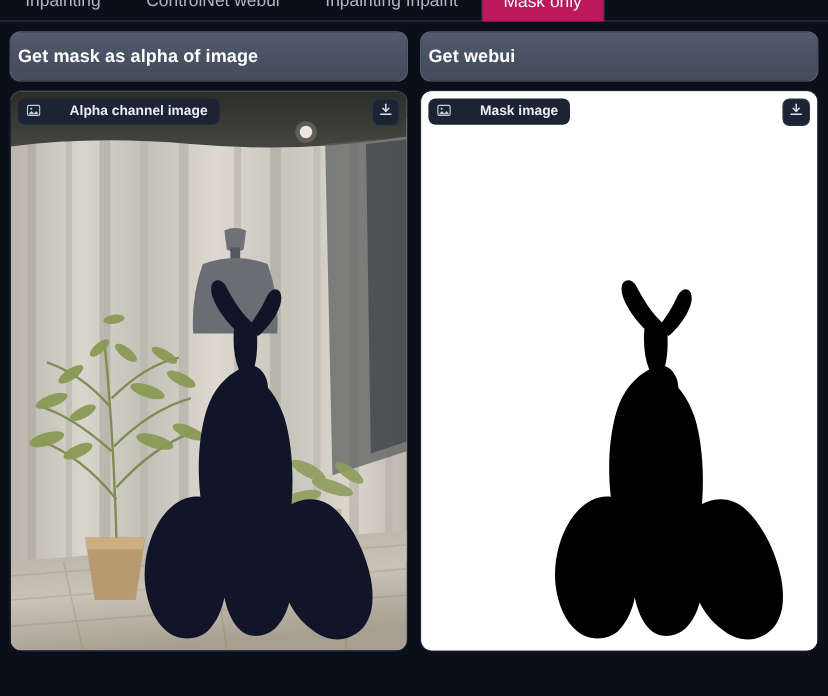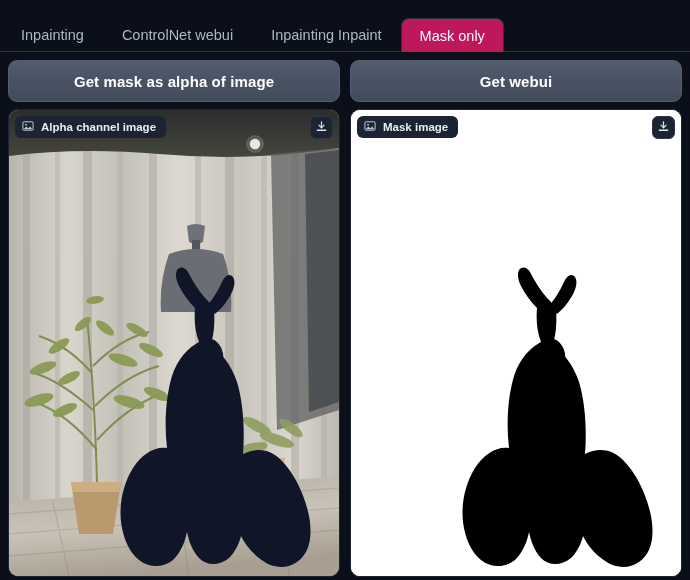--- a/index.html
+++ b/index.html
@@ -12,21 +12,21 @@
     height: 580px;
     overflow: hidden;
     font-family: "Liberation Sans", sans-serif;
     color: #e6eaf2;
     -webkit-font-smoothing: antialiased;
   }
 
   
   .tabbar {
     position: relative;
-    height: 52px;
+    height: 18px;
     box-sizing: border-box;
     display: flex;
     align-items: flex-end;
     padding-left: 2px;
     border-bottom: 1px solid #2a3347;
     background: #0b0f19;
   }
   .tab {
     position: relative;
     height: 33px;
@@ -76,42 +76,41 @@
     border: 1px solid #545e70;
     border-radius: 9px;
     background: linear-gradient(180deg, #525c6d 0%, #4a5364 45%, #434b5b 100%);
     color: #ffffff;
     font-size: 15px;
     font-weight: bold;
     letter-spacing: .1px;
     cursor: pointer;
     display: flex;
     align-items: center;
-    justify-content: center;
     font-family: "Liberation Sans", sans-serif;
   }
 
   
   .panel {
     position: relative;
     height: 468px;
     border-radius: 10px;
     overflow: hidden;
     background: #0f1320;
     border: 1px solid #1d2434;
     box-sizing: border-box;
   }
   .panel-label {
     position: absolute;
     top: 6px;
     left: 6px;
     z-index: 5;
     display: flex;
     align-items: center;
-    gap: 7px;
+    gap: 24px;
     height: 22px;
     padding: 0 10px 0 7px;
     border-radius: 6px;
     background: #1c2333;
     color: #e8ecf4;
     font-size: 11.5px;
     font-weight: bold;
     white-space: nowrap;
   }
   .dl-btn {

